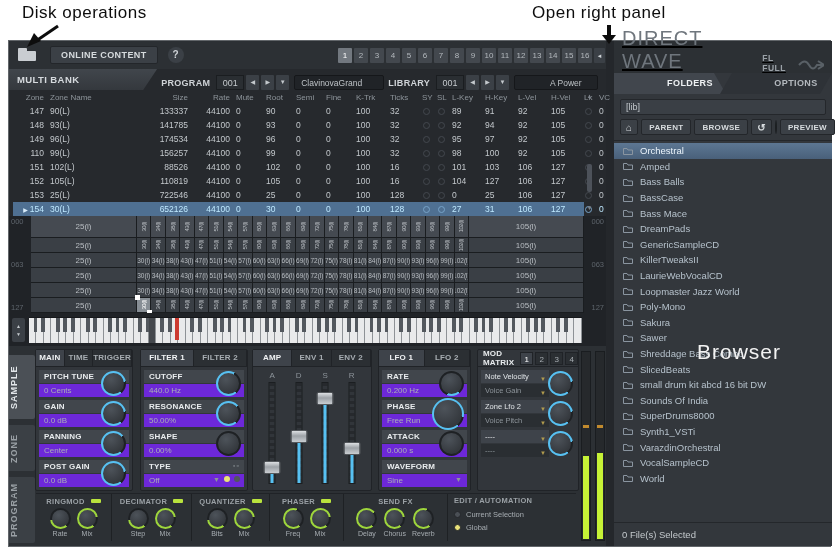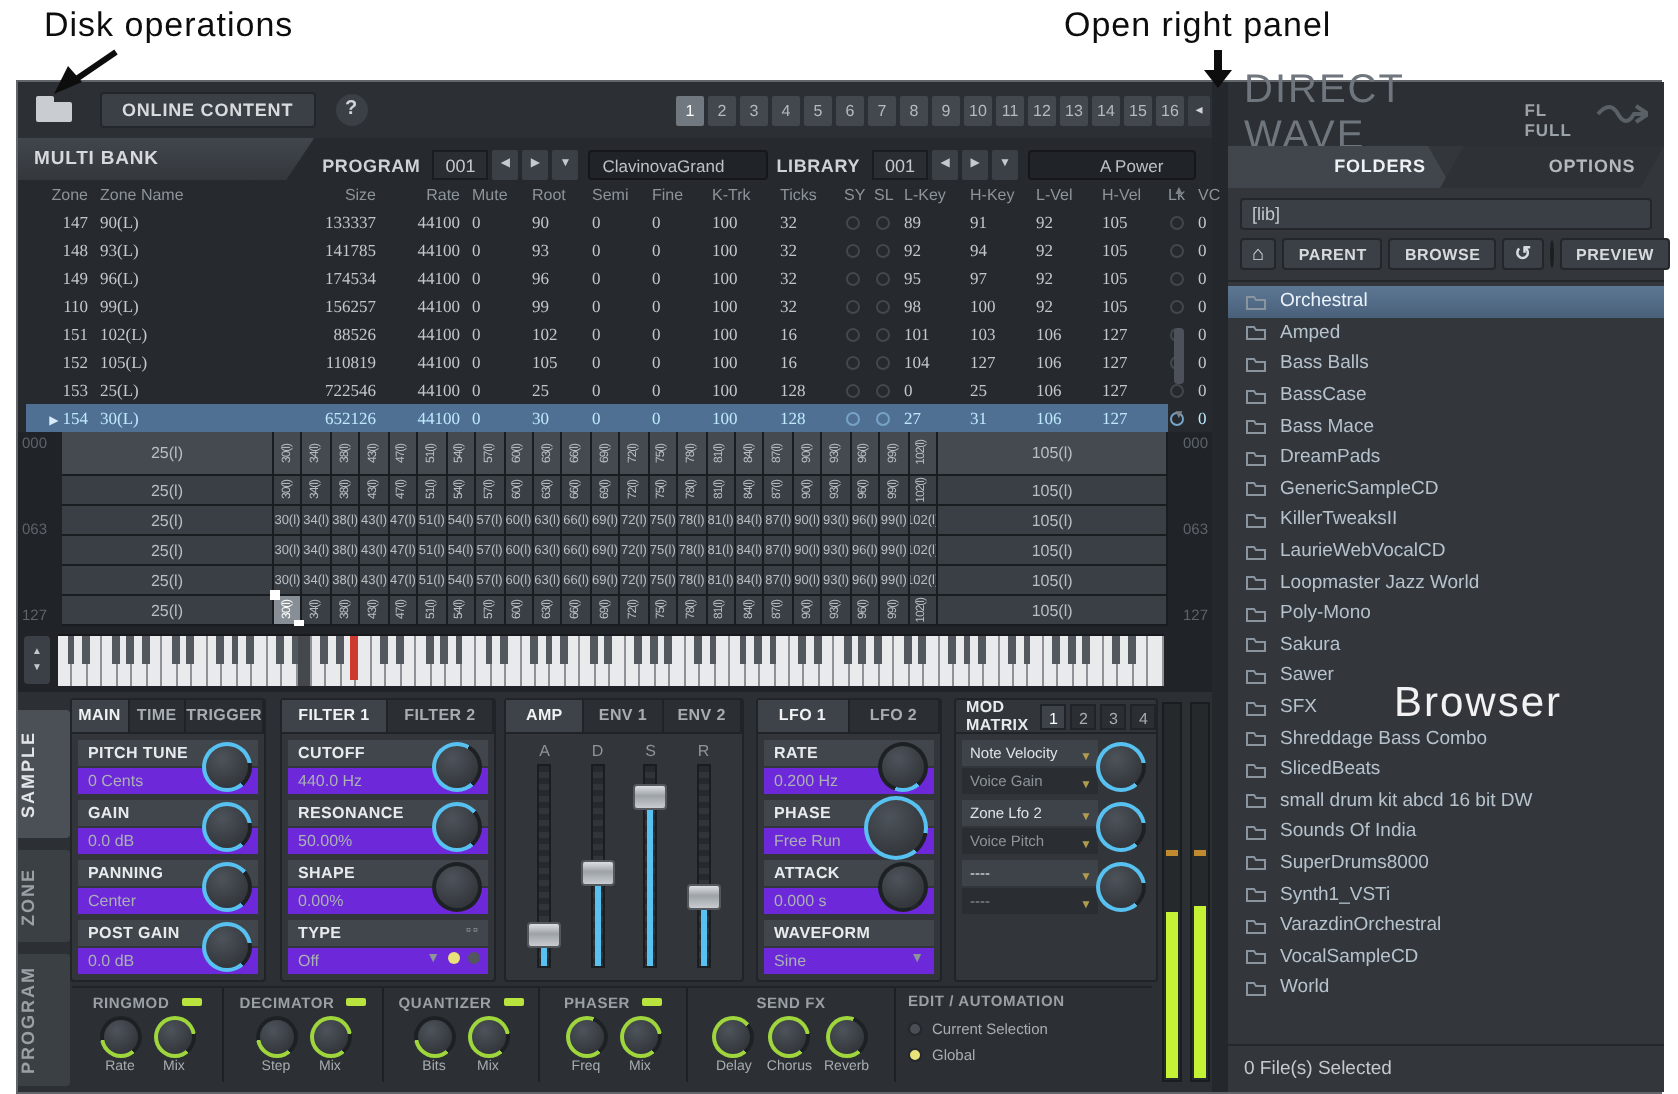--- a/index.html
+++ b/index.html
@@ -31,21 +31,21 @@
   .sellabel { color:#cfd3d7; font-size:9px; font-weight:bold; letter-spacing:.3px; margin:0 4px; }
   .numbox { width:28px; height:15px; background:#2a2e32; border:1px solid #1a1d20; color:#c4c9cd; font-size:9px; text-align:center; line-height:14px; }
   .arrbtn { width:13px; height:15px; background:#3b4046; color:#c4c9cd; font-size:6px; text-align:center; line-height:15px; border-radius:1px; }
   .namefield { width:90px; height:15px; background:#202327; border:1px solid #15171a; border-radius:2px; color:#bdc2c6; font-size:8.5px; line-height:14px; padding-left:6px; margin-left:3px; }
   .namefield.lib { width:84px; margin-right:8px;padding-left:35px; }
 
   
   .tablewrap { position:absolute; left:0; top:49px; width:597px; height:126px; background:#26292d; }
   .ztr { display:grid; grid-template-columns:34px 88px 56px 42px 30px 30px 30px 30px 34px 32px 15px 15px 33px 33px 33px 33px 15px 18px; height:14px; align-items:center; margin-left:4px; width:571px; }
   .ztr.zhead { color:#8d949a; font-size:8px; }
-  .ztr.zrow { color:#c3c8cc; font-size:8.5px;font-family:Liberation Serif, serif; }
+  .ztr.zrow { color:#c3c8cc; font-size:8.5px; }
   .ztr.zrow.sel { background:#4f7092; color:#bfe9ff; }
   .zc { padding:0 3px; overflow:hidden; white-space:nowrap; }
   .zc.r { text-align:right; }
   .circ { width:7px; height:7px; border:1px solid #43484e; border-radius:50%; justify-self:center; }
   .sel .circ { border-color:#77a3c8; }
   .selmark { color:#d8ecfa; font-size:6px; margin-right:2px; }
   .vscroll { position:absolute; right:12px; top:2px; width:9px; height:120px; }
   .vscroll .sar { width:9px; height:8px; color:#7c828a; font-size:6px; text-align:center; line-height:8px; }
   .vscroll .thumb { position:absolute; left:2px; width:5px; top:72px; height:28px; background:#4d525a; border-radius:2px; }
 
@@ -131,21 +131,21 @@
   .radio { display:flex; align-items:center; gap:5px; margin-top:4px; color:#a7adb2; font-size:7.5px; }
   .rdot { width:7px; height:7px; border-radius:50%; background:#4a4f55; border:1px solid #24272b; }
   .radio.on .rdot { background:#e9e27a; }
 
   .meters { position:absolute; left:572px; top:310px; width:24px; height:190px; display:flex; gap:4px; }
   .meter { position:relative; width:10px; height:100%; background:#26292c; border:1px solid #1a1d20; }
   .meter .peak { position:absolute; left:1px; right:1px; top:39%; height:3px; background:#c18a2e; }
   .meter .mfill { position:absolute; left:1px; right:1px; bottom:1px; height:44%; background:#c6f236; }
 
   
-  .rtitle { height:32px; display:flex; align-items:center; padding:0 8px; background:#2c3034; }
+  .rtitle { height:32px; display:flex; align-items:flex-end; padding:0 8px; background:#2c3034;text-decoration:underline; }
   .rtitle .dw { color:#6f767d; font-size:20px; letter-spacing:1px; }
   .rtitle .flfull { color:#9ba2a8; font-size:8.5px; font-weight:bold; margin-left:6px; margin-top:6px; letter-spacing:.5px; }
   .rtitle svg { margin-left:auto; }
   .rtabs { display:flex; height:21px; }
   .rtab { flex:1; font-size:9px; font-weight:bold; text-align:center; line-height:20px; letter-spacing:.4px;padding-left:40px; }
   .rtab.on { background:#41464d; color:#eef1f3; clip-path:polygon(0 0,calc(100% - 12px) 0,100% 100%,0 100%); }
   .rtab.off { background:#2e3237; color:#b4b9be; clip-path:polygon(12px 0,100% 0,calc(100% - 12px) 100%,0 100%); margin-left:-6px; }
   .rpath { margin:5px 6px 3px; height:16px; background:#3a3f45; border:1px solid #24272b; color:#c4c9cd; font-size:9px; line-height:15px; padding-left:5px; border-radius:2px; }
   .rbtns { display:flex; gap:3px; padding:0 6px; height:18px; align-items:center; }
   .rbtn { background:#3b4046; border:1px solid #23262a; color:#d7dbde; font-size:8px; font-weight:bold; height:16px; line-height:15px; padding:0 7px; border-radius:2px; letter-spacing:.3px; }
@@ -1422,26 +1422,20 @@
         <div class="fitem">
           <svg width="12" height="10">
             <path d="M1.5 2.5 h3.5 l1 1.5 h4.5 v4.5 h-9 z" fill="none" stroke="#8a95a0" stroke-width="1"></path>
           </svg>
           <span class="fname">Sawer</span>
         </div>
         <div class="fitem">
           <svg width="12" height="10">
             <path d="M1.5 2.5 h3.5 l1 1.5 h4.5 v4.5 h-9 z" fill="none" stroke="#8a95a0" stroke-width="1"></path>
           </svg>
-          <span class="fname">SFX</span>
-        </div>
-        <div class="fitem">
-          <svg width="12" height="10">
-            <path d="M1.5 2.5 h3.5 l1 1.5 h4.5 v4.5 h-9 z" fill="none" stroke="#8a95a0" stroke-width="1"></path>
-          </svg>
           <span class="fname">Shreddage Bass Combo</span>
         </div>
         <div class="fitem">
           <svg width="12" height="10">
             <path d="M1.5 2.5 h3.5 l1 1.5 h4.5 v4.5 h-9 z" fill="none" stroke="#8a95a0" stroke-width="1"></path>
           </svg>
           <span class="fname">SlicedBeats</span>
         </div>
         <div class="fitem">
           <svg width="12" height="10">

